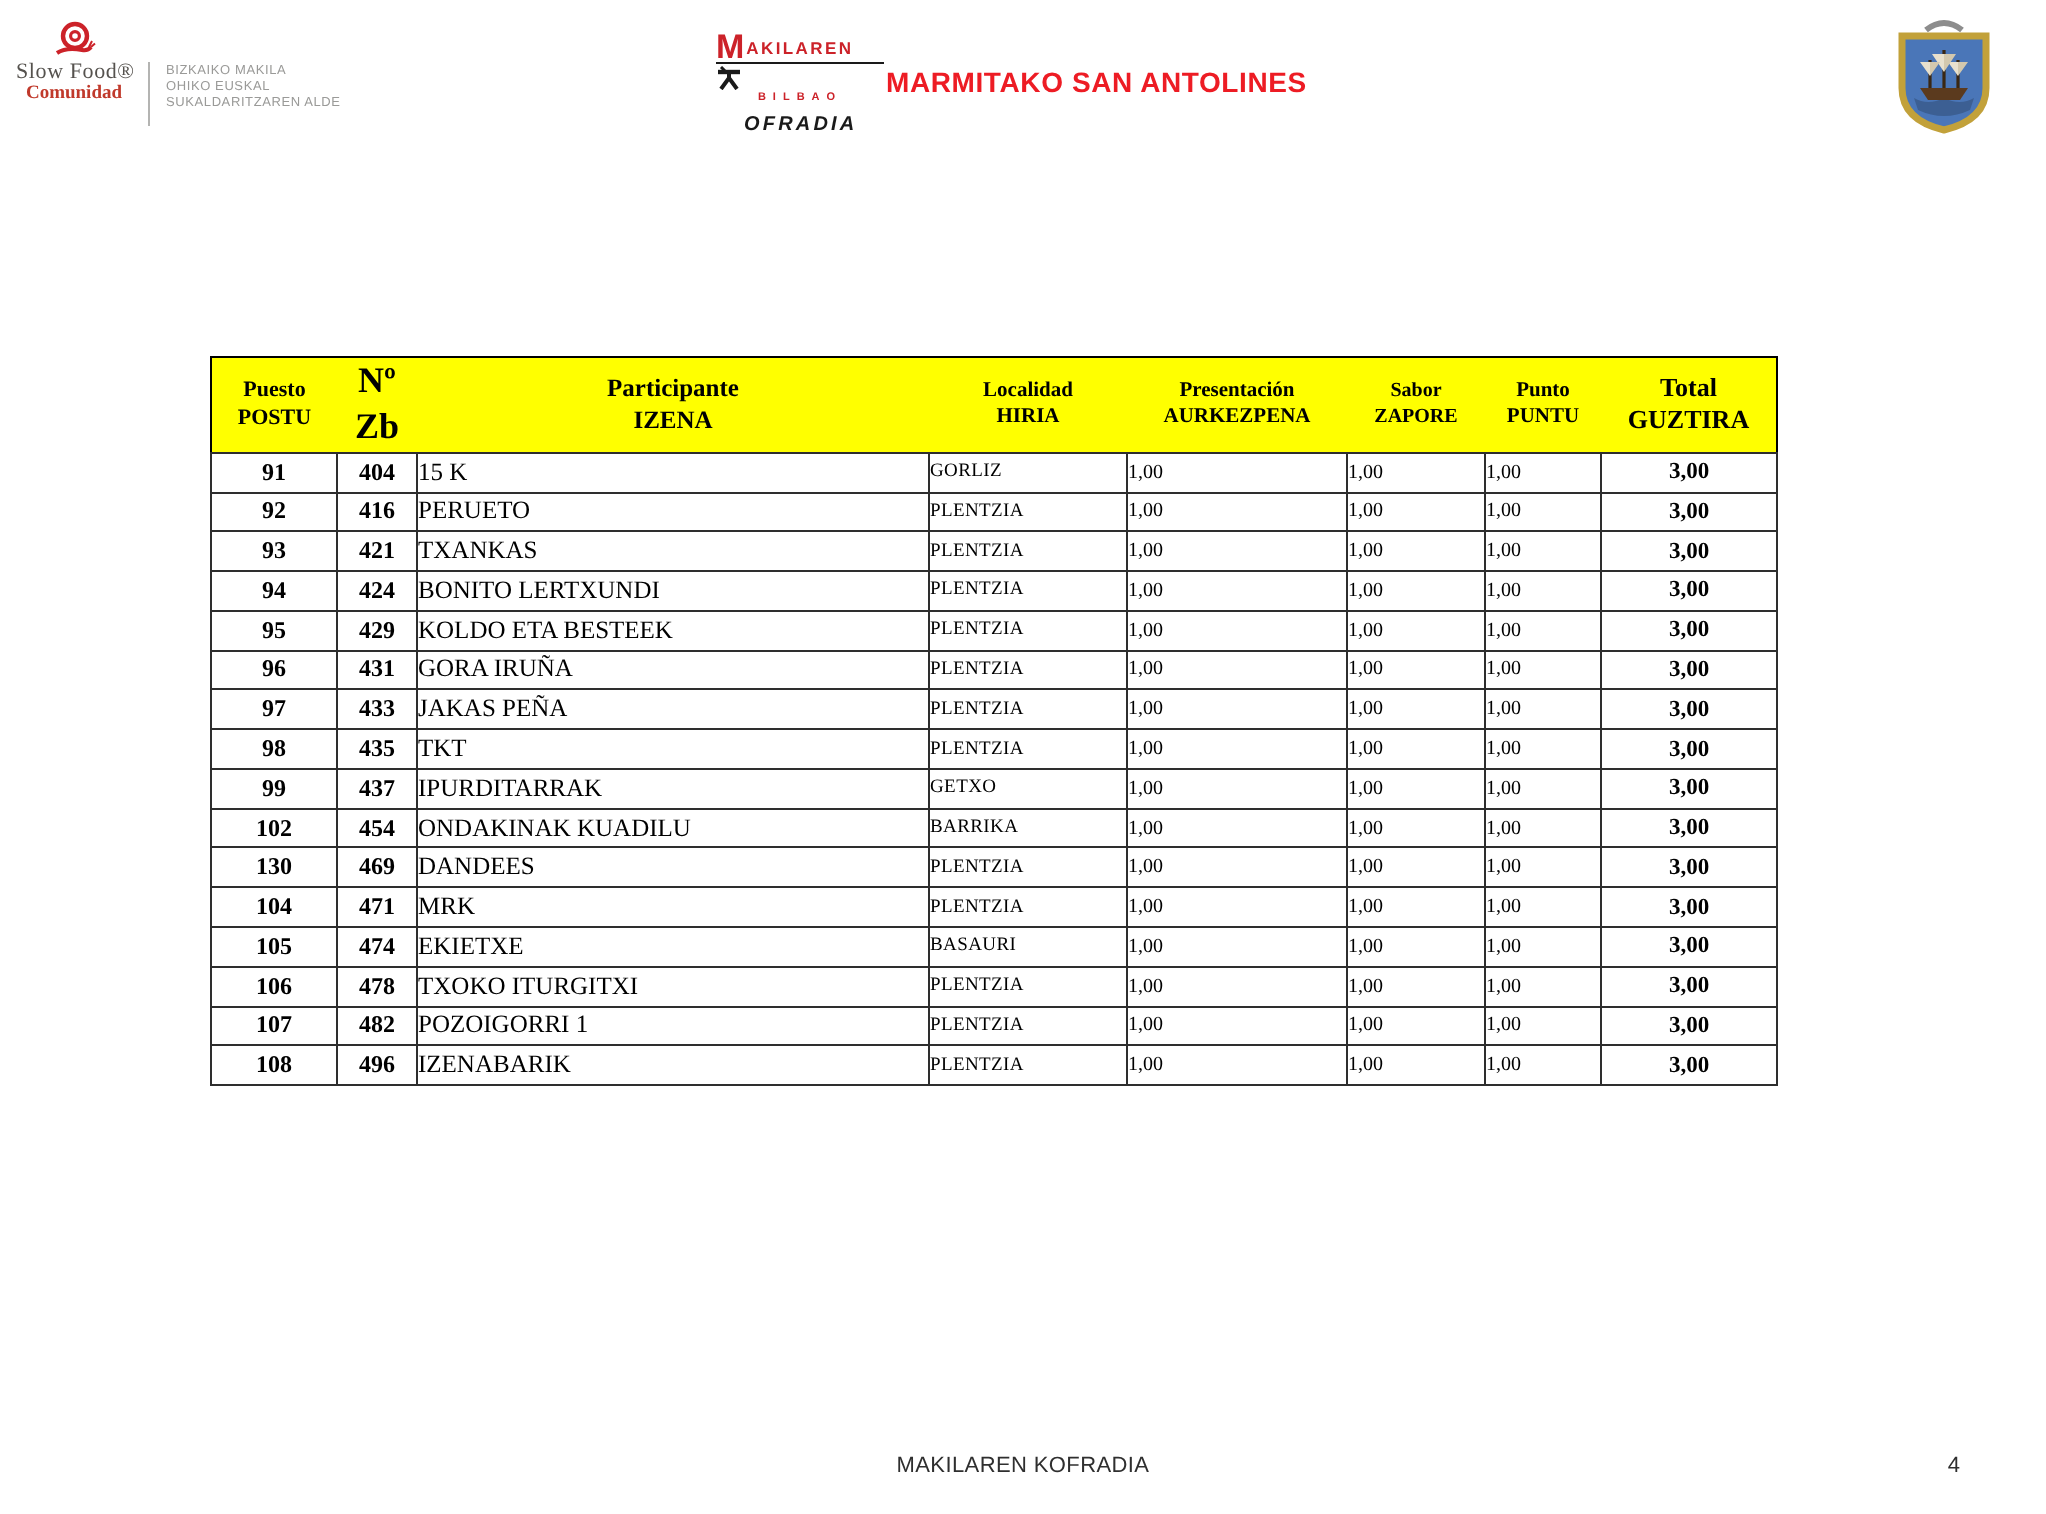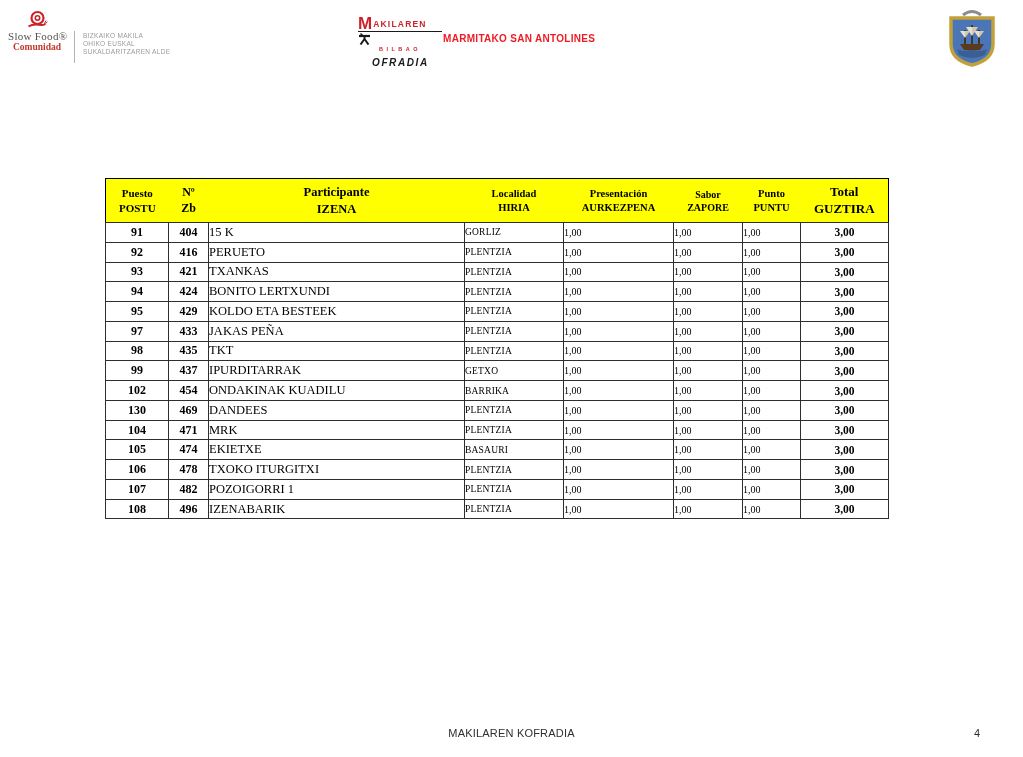--- a/index.html
+++ b/index.html
@@ -33,40 +33,40 @@
   .klogo-row1{display:flex;align-items:flex-end;height:18px;}
   .klogo-m{color:var(--logo-red);font-size:17px;font-weight:bold;line-height:15px;}
   .klogo-akilaren{color:var(--logo-red);font-size:8.5px;font-weight:bold;letter-spacing:1.2px;margin-left:1px;padding-bottom:2px;}
   .klogo-row2{display:flex;align-items:center;border-top:1.5px solid #1a1a1a;padding-top:1px;height:14px;}
   .klogo-fig{margin-right:1px;}
   .klogo-ofradia{color:#1a1a1a;font-size:10px;font-weight:bold;font-style:italic;letter-spacing:1.6px;margin-top:47px;}
   .klogo-bilbao{color:var(--logo-red);font-size:5.5px;font-weight:bold;letter-spacing:3.5px;text-align:center;margin-top:1px;}
 
   
   .page-title{position:absolute;left:443px;top:33px;
-    font-family:"Liberation Sans",sans-serif;font-size:10px;font-weight:bold;
+    font-family:"Liberation Sans",sans-serif;font-size:14px;font-weight:bold;
     color:var(--accent-red);letter-spacing:.3px;white-space:nowrap;}
 
   
   .crest{position:absolute;left:944px;top:8px;}
 
   
   table.results{
     position:absolute;left:105px;top:178px;width:783px;
     border-collapse:collapse;table-layout:fixed;
     border:1.5px solid #000;
   }
   table.results thead tr{height:44px;}
   table.results th{
     background:var(--header-bg);border:0;vertical-align:middle;text-align:center;
     font-weight:bold;color:#000;padding:0;
   }
   .h-es,.h-eu{line-height:1.3;}
   th.c0{font-size:11px;}
-  th.c1{font-size:12px;}
+  th.c1{font-size:18px;}
   th.c2{font-size:12.5px;}
   th.c3{font-size:10.5px;}
   th.c4{font-size:10.5px;}
   th.c5{font-size:10px;}
   th.c6{font-size:10.5px;}
   th.c7{font-size:13px;}
   table.results tbody tr{height:19.78px;}
   table.results td{
     border:1px solid var(--border-dark);
     padding:0;vertical-align:middle;color:#000;overflow:hidden;white-space:nowrap;
@@ -228,20 +228,30 @@
           <td class="td-puesto">95</td>
           <td class="td-num">429</td>
           <td class="td-part">KOLDO ETA BESTEEK</td>
           <td class="td-loc">PLENTZIA</td>
           <td class="td-score">1,00</td>
           <td class="td-score">1,00</td>
           <td class="td-score">1,00</td>
           <td class="td-total">3,00</td>
         </tr>
         <tr>
+          <td class="td-puesto">96</td>
+          <td class="td-num">431</td>
+          <td class="td-part">GORA IRUÑA</td>
+          <td class="td-loc">PLENTZIA</td>
+          <td class="td-score">1,00</td>
+          <td class="td-score">1,00</td>
+          <td class="td-score">1,00</td>
+          <td class="td-total">3,00</td>
+        </tr>
+        <tr>
           <td class="td-puesto">97</td>
           <td class="td-num">433</td>
           <td class="td-part">JAKAS PEÑA</td>
           <td class="td-loc">PLENTZIA</td>
           <td class="td-score">1,00</td>
           <td class="td-score">1,00</td>
           <td class="td-score">1,00</td>
           <td class="td-total">3,00</td>
         </tr>
         <tr>

